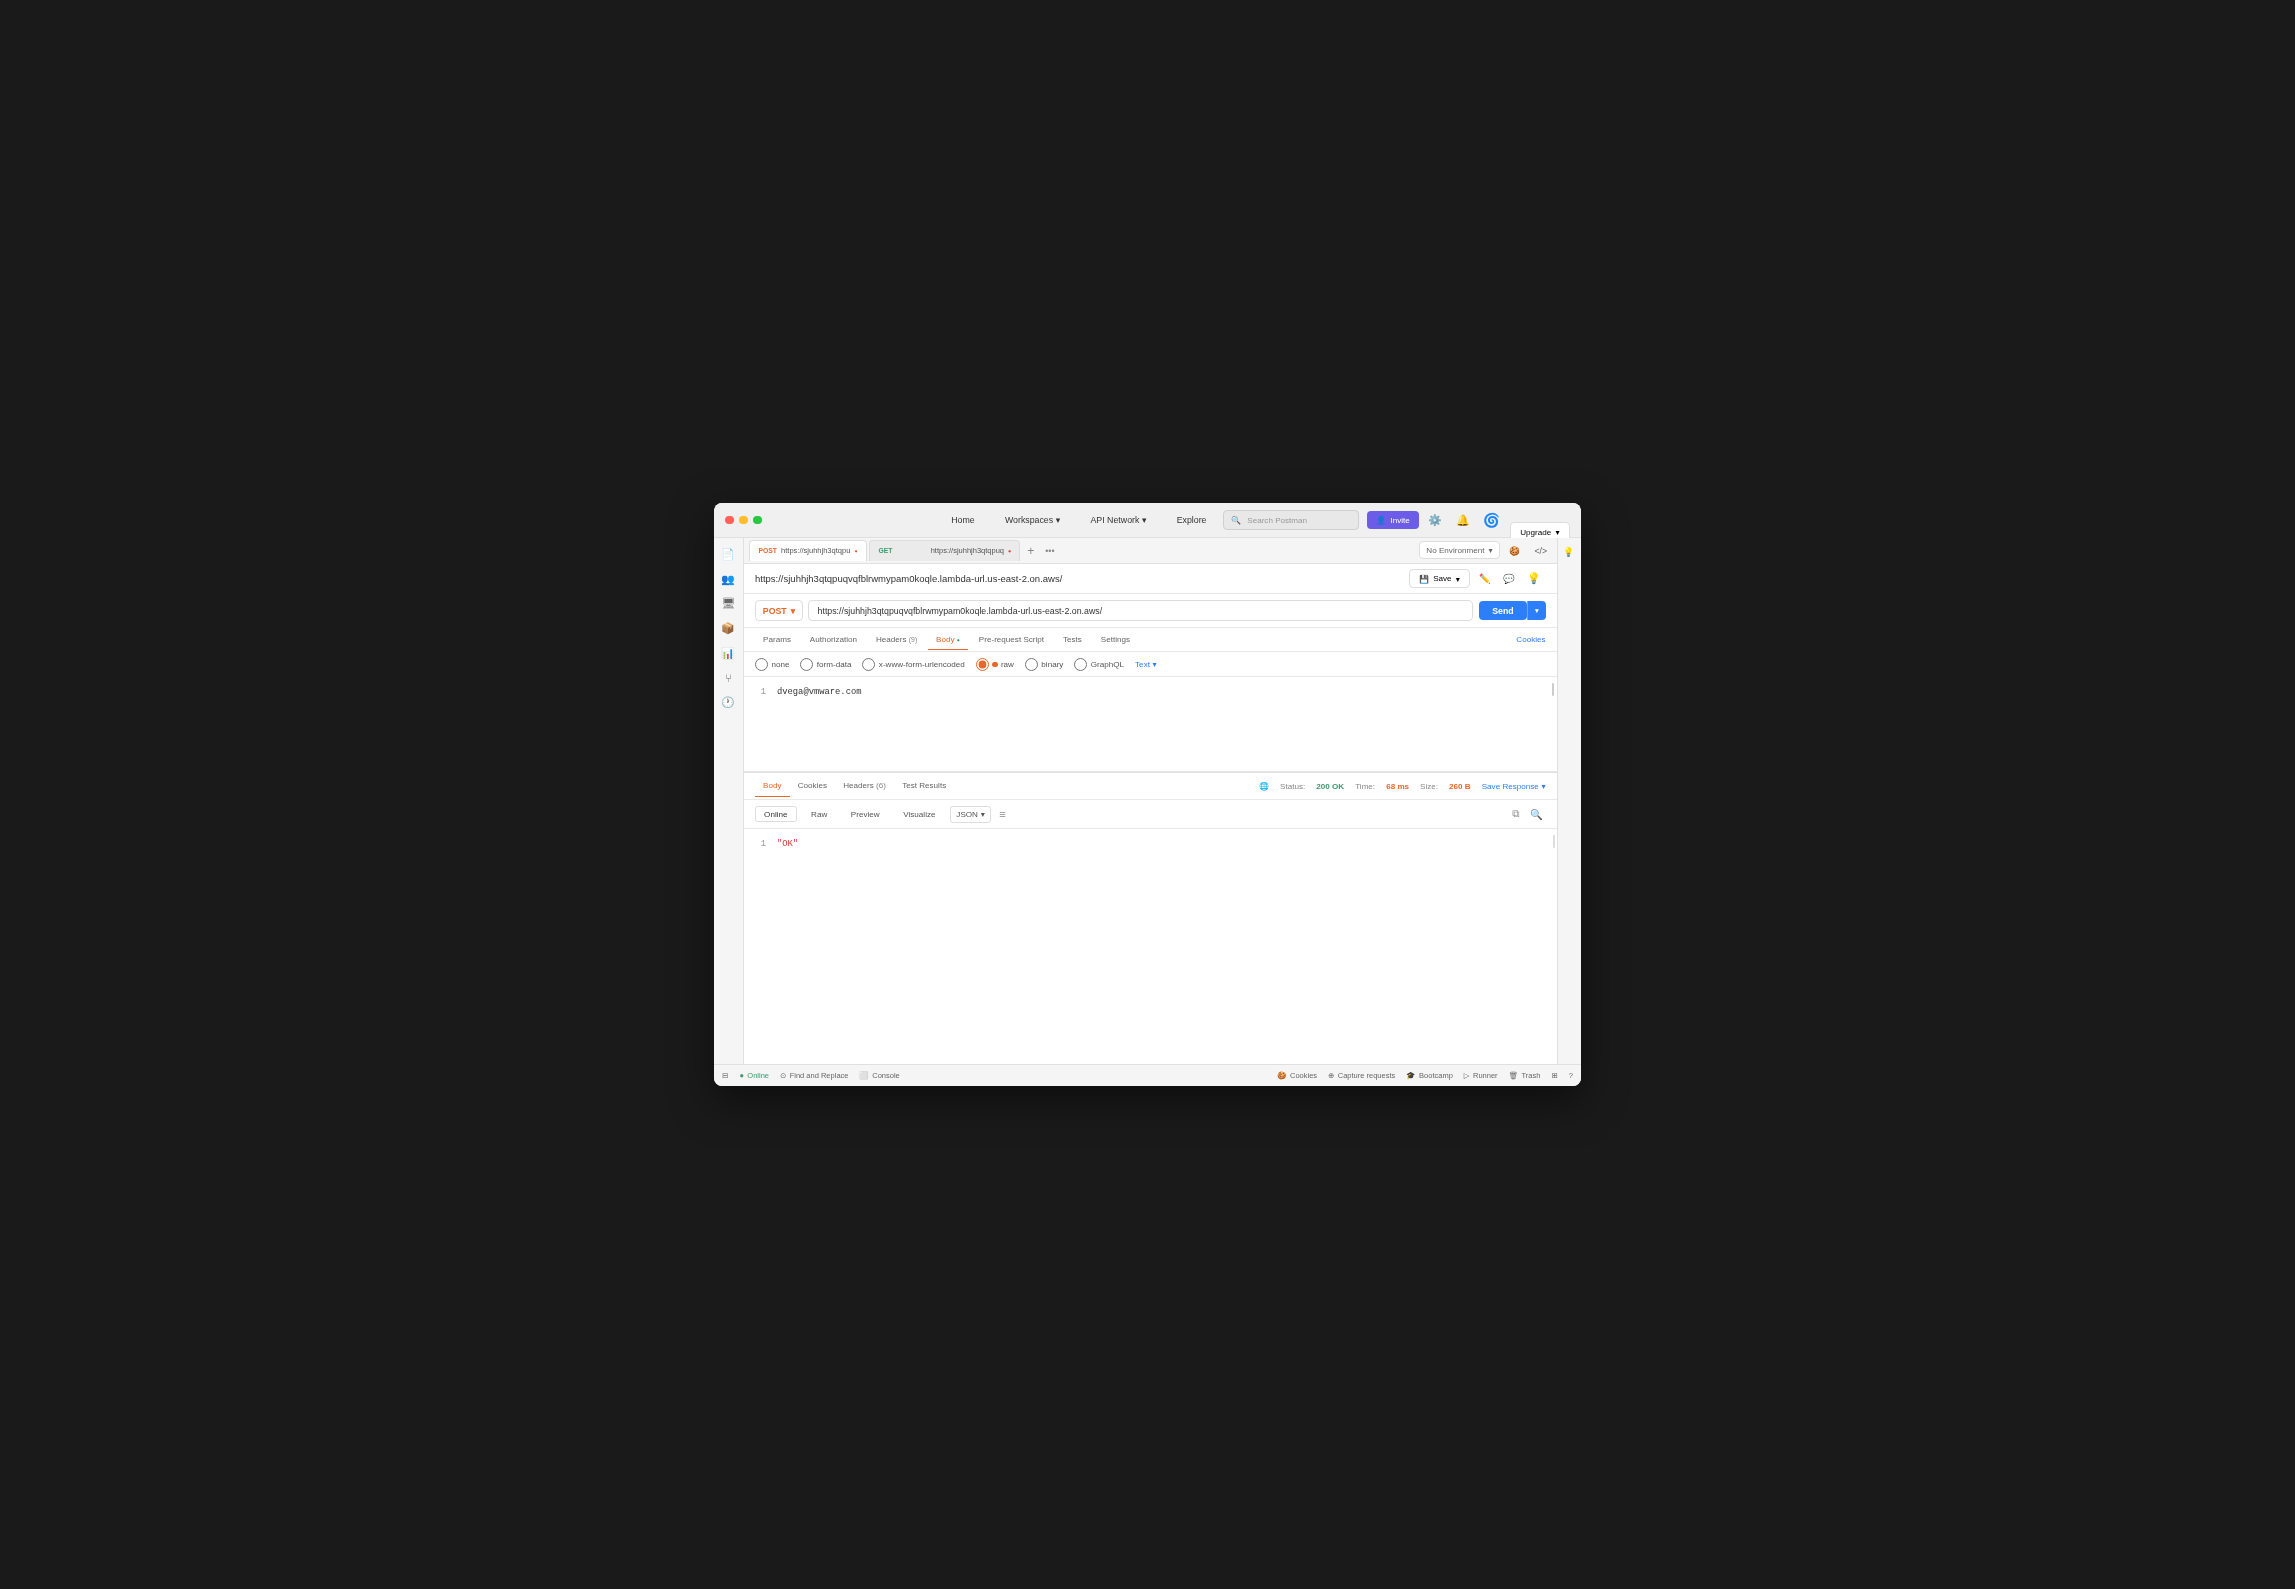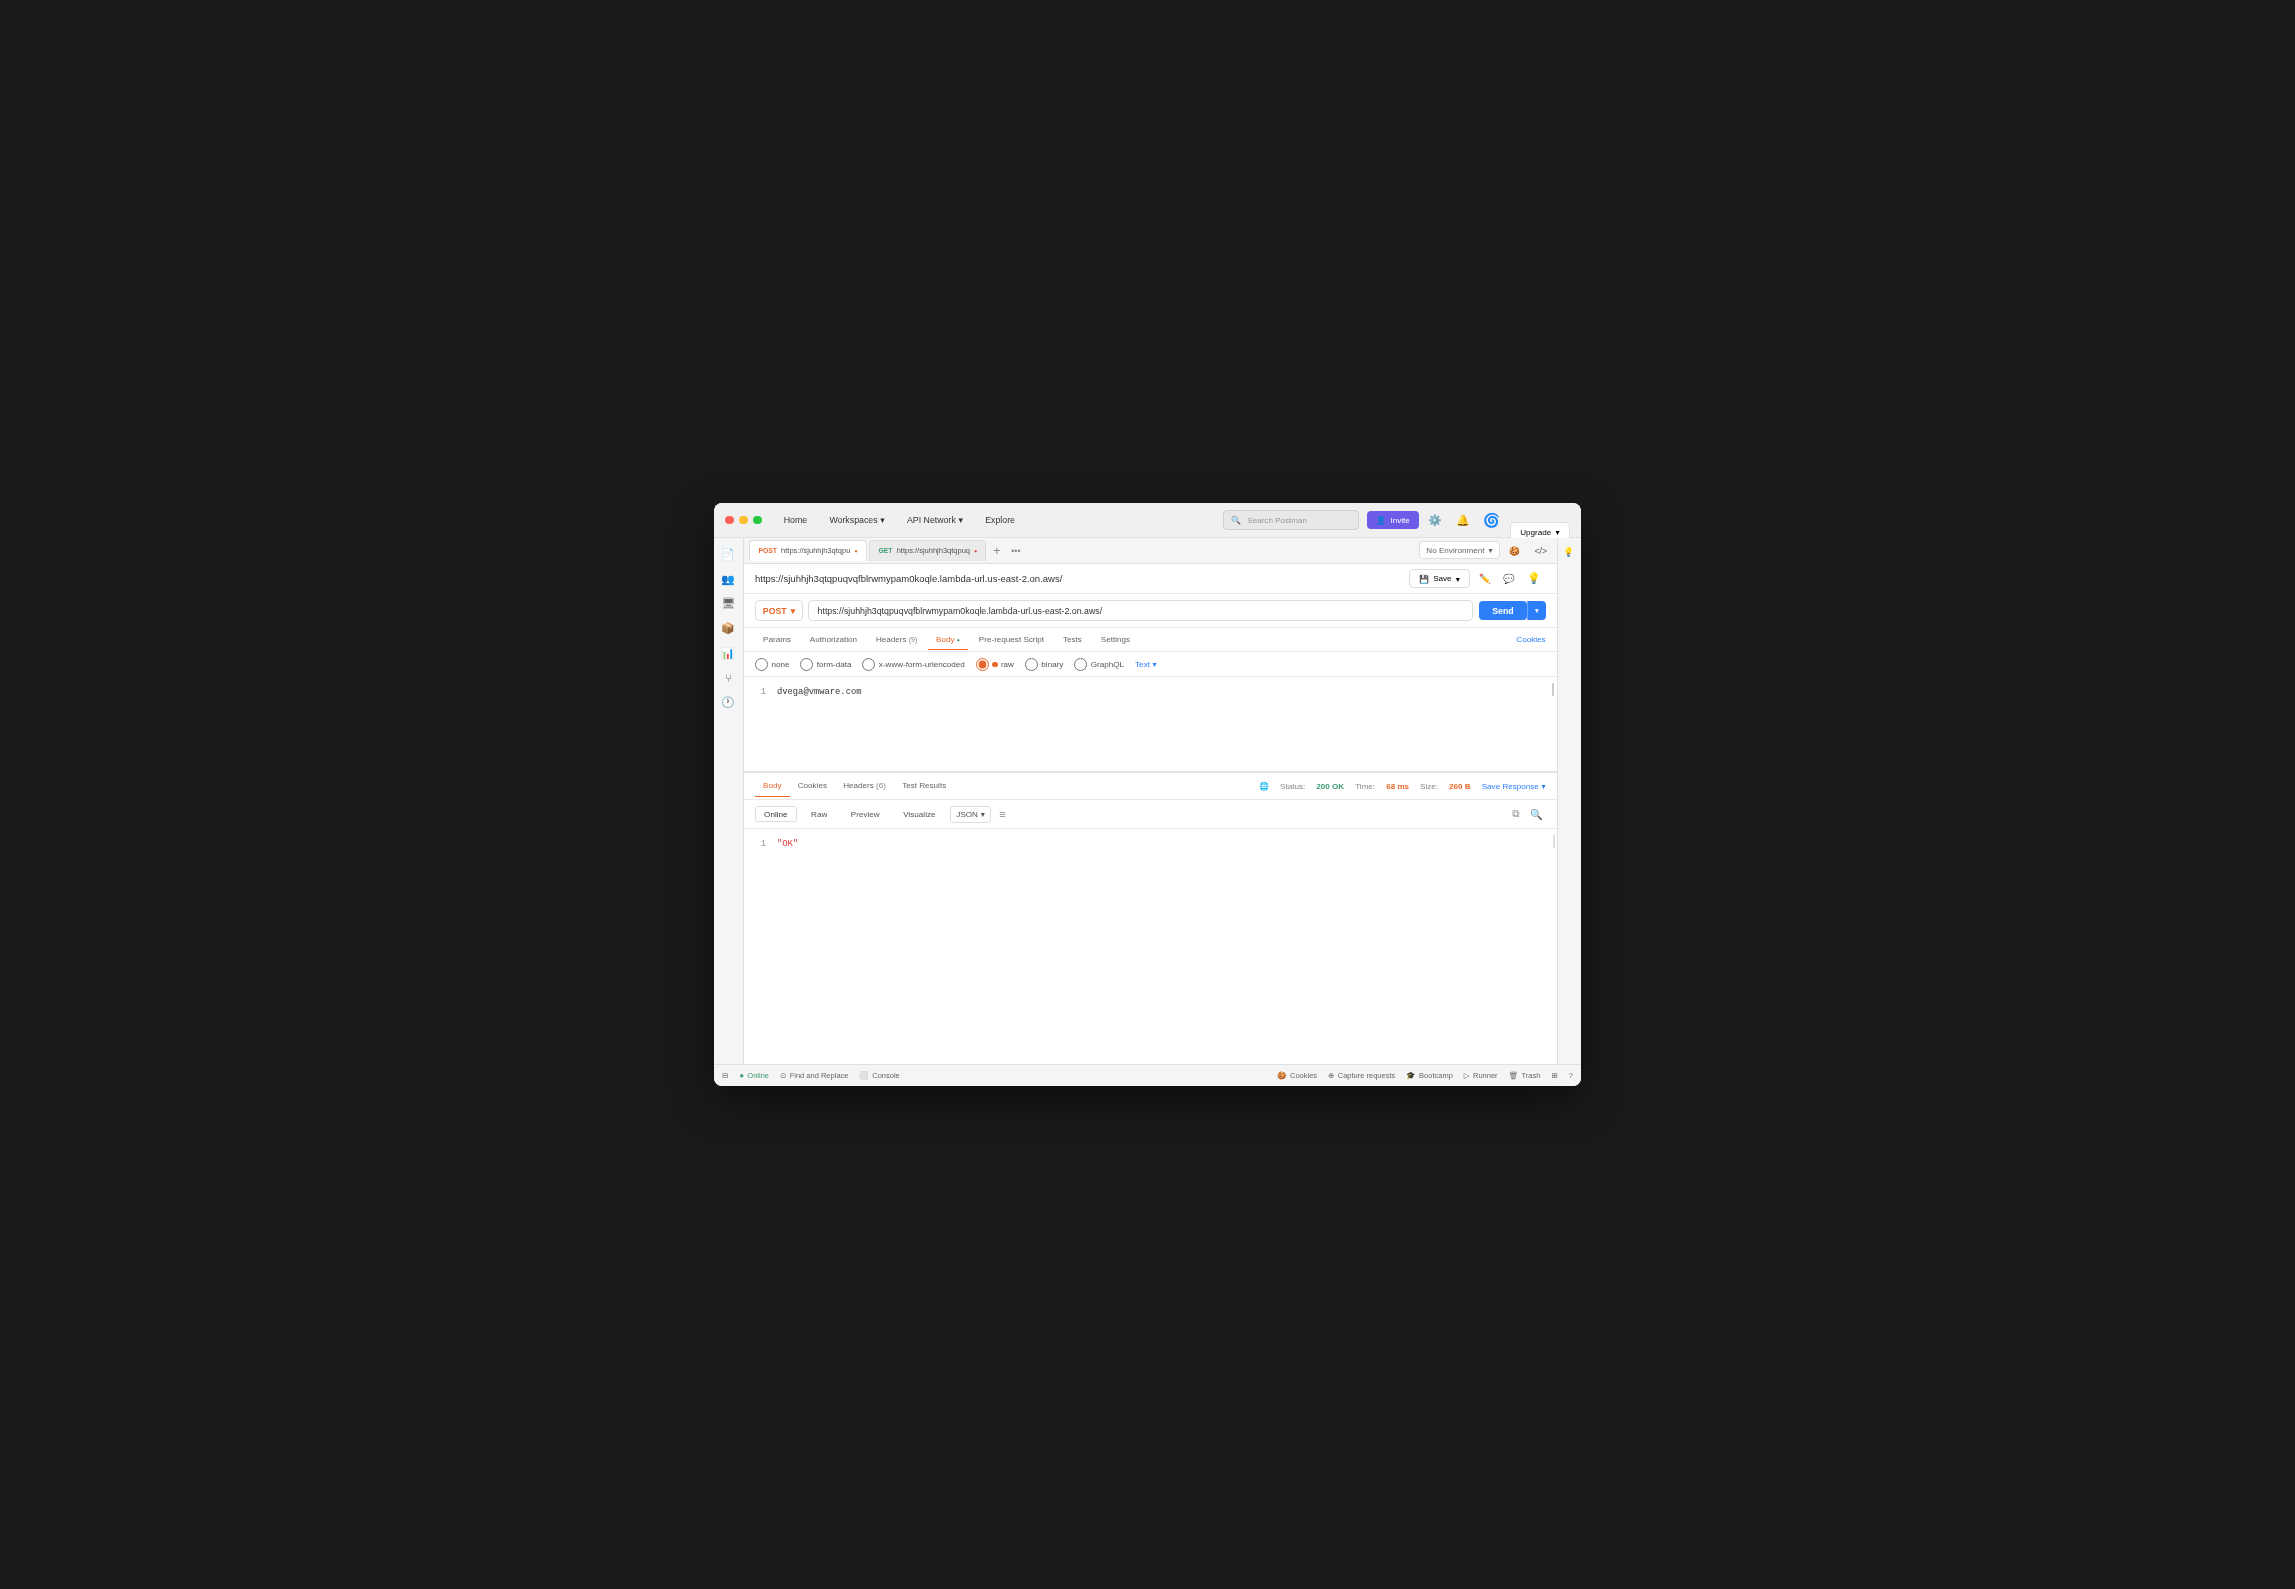--- a/index.html
+++ b/index.html
@@ -42,22 +42,23 @@
       width: 8.8px;
       height: 8.8px;
       border-radius: 50%;
     }
     .tl-red { background: #ff5f57; }
     .tl-yellow { background: #febc2e; }
     .tl-green { background: #28c840; }
     .nav-items {
       display: flex;
       align-items: center;
-      gap: 6px;
+      gap: 14px;
       flex: 1;
+      justify-content: flex-end;
     }
     .nav-item {
       padding: 4.1px 8.1px;
       border-radius: 4.1px;
       cursor: pointer;
       font-size: 8.8px;
       color: #333;
       display: flex;
       align-items: center;
       gap: 2.7px;
@@ -646,21 +647,21 @@
     <div class="content">
 
       <div class="tabs-bar">
         <div class="tab active">
           <span class="tab-method-post">POST</span>
           <span style="font-size:7.5px;color:#555;">https://sjuhhjh3qtqpu</span>
           <span class="tab-dot-orange">●</span>
         </div>
         <div class="tab">
           <span class="tab-method-get">GET</span>
-          <span style="font-size:7.5px;color:#555;">https://sjuhhjh3qtqpuq</span>
+          <span style="font-size:7.5px;color:#555;margin-left:34px;">https://sjuhhjh3qtqpuq</span>
           <span class="tab-dot-red" style="color:#e03c3c;">●</span>
         </div>
         <button class="tab-add">+</button>
         <span class="tab-more">•••</span>
         <div class="tabs-right">
           <div class="env-select">
             <span>No Environment</span>
             <span>▾</span>
           </div>
           <button class="icon-btn" style="font-size:8.8px;">🍪</button>

